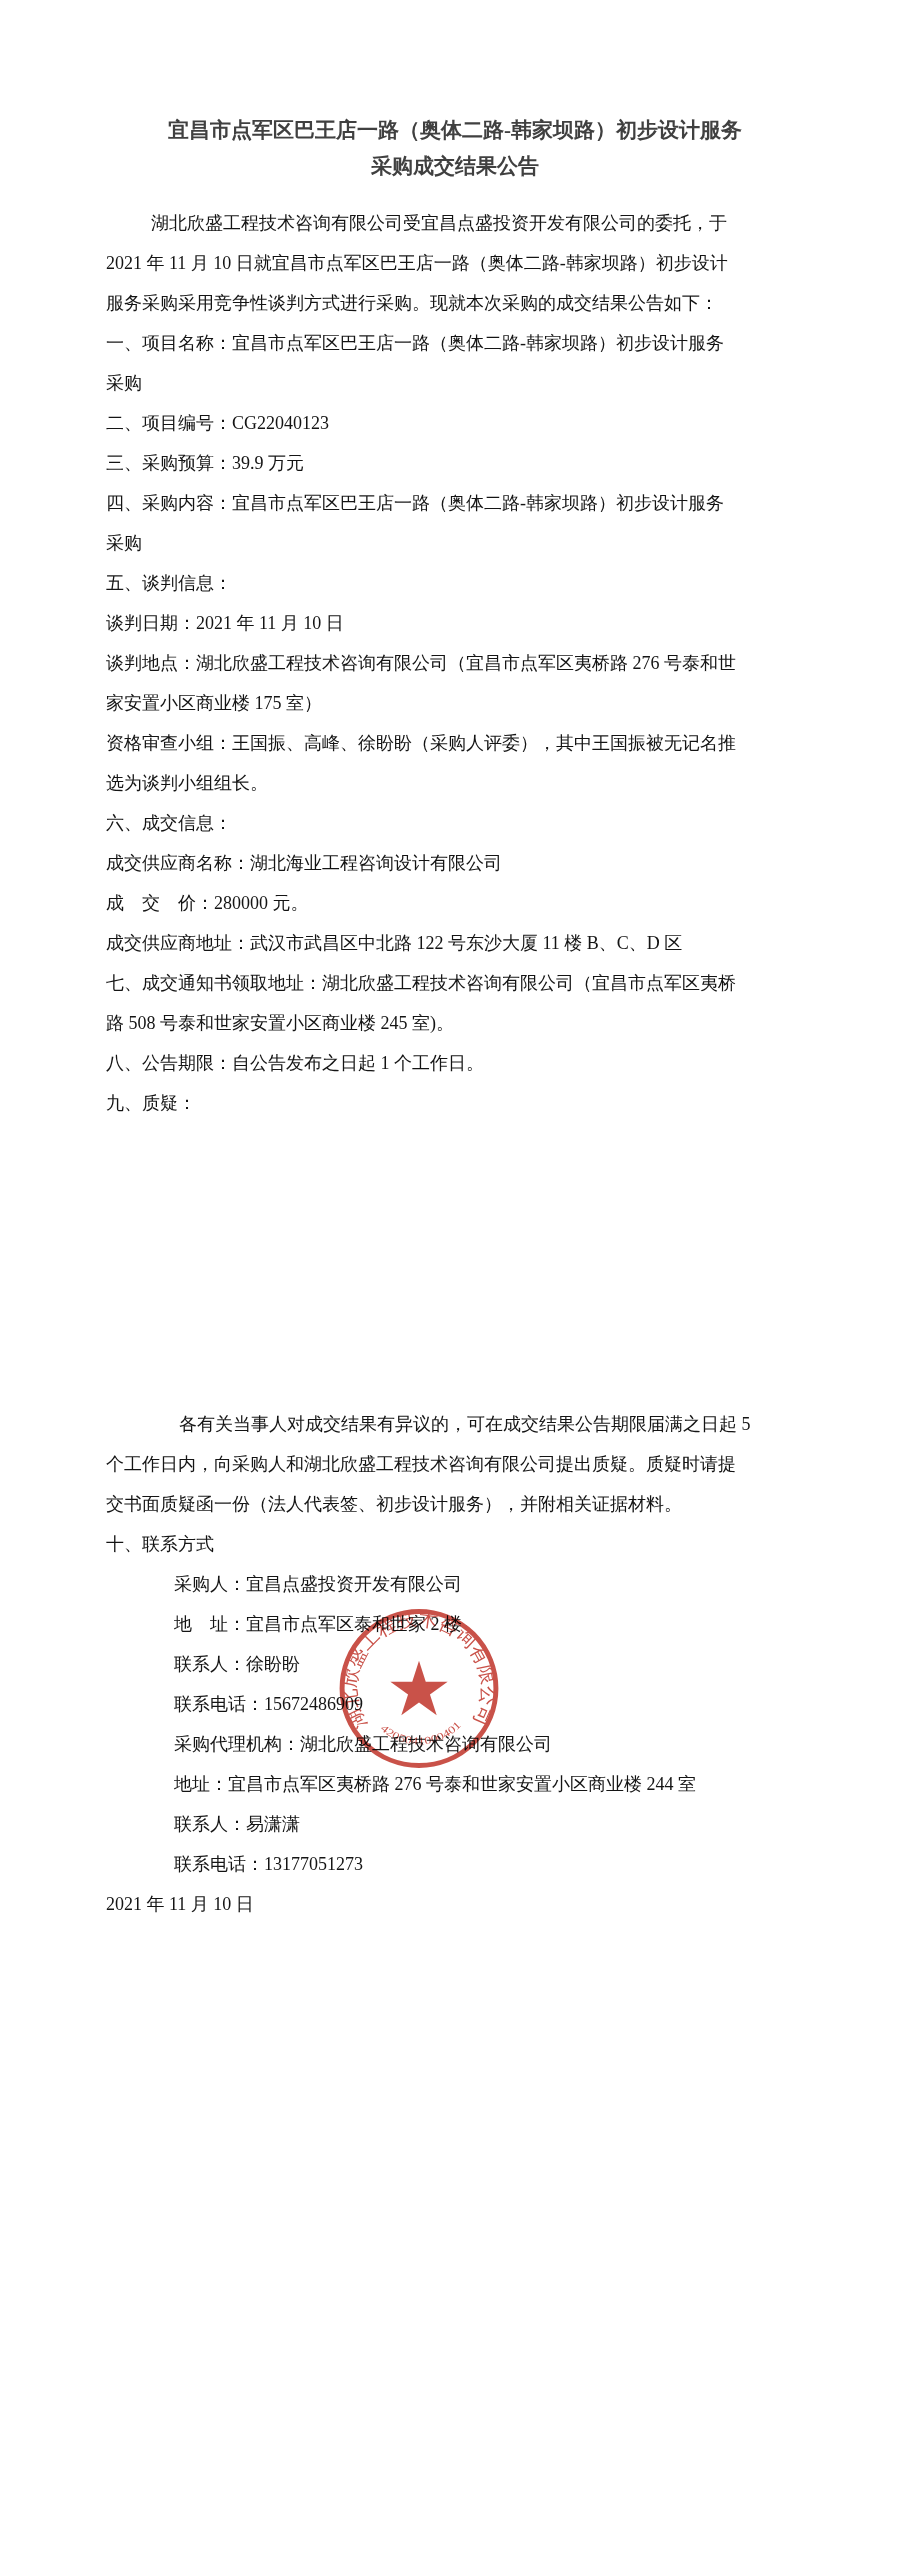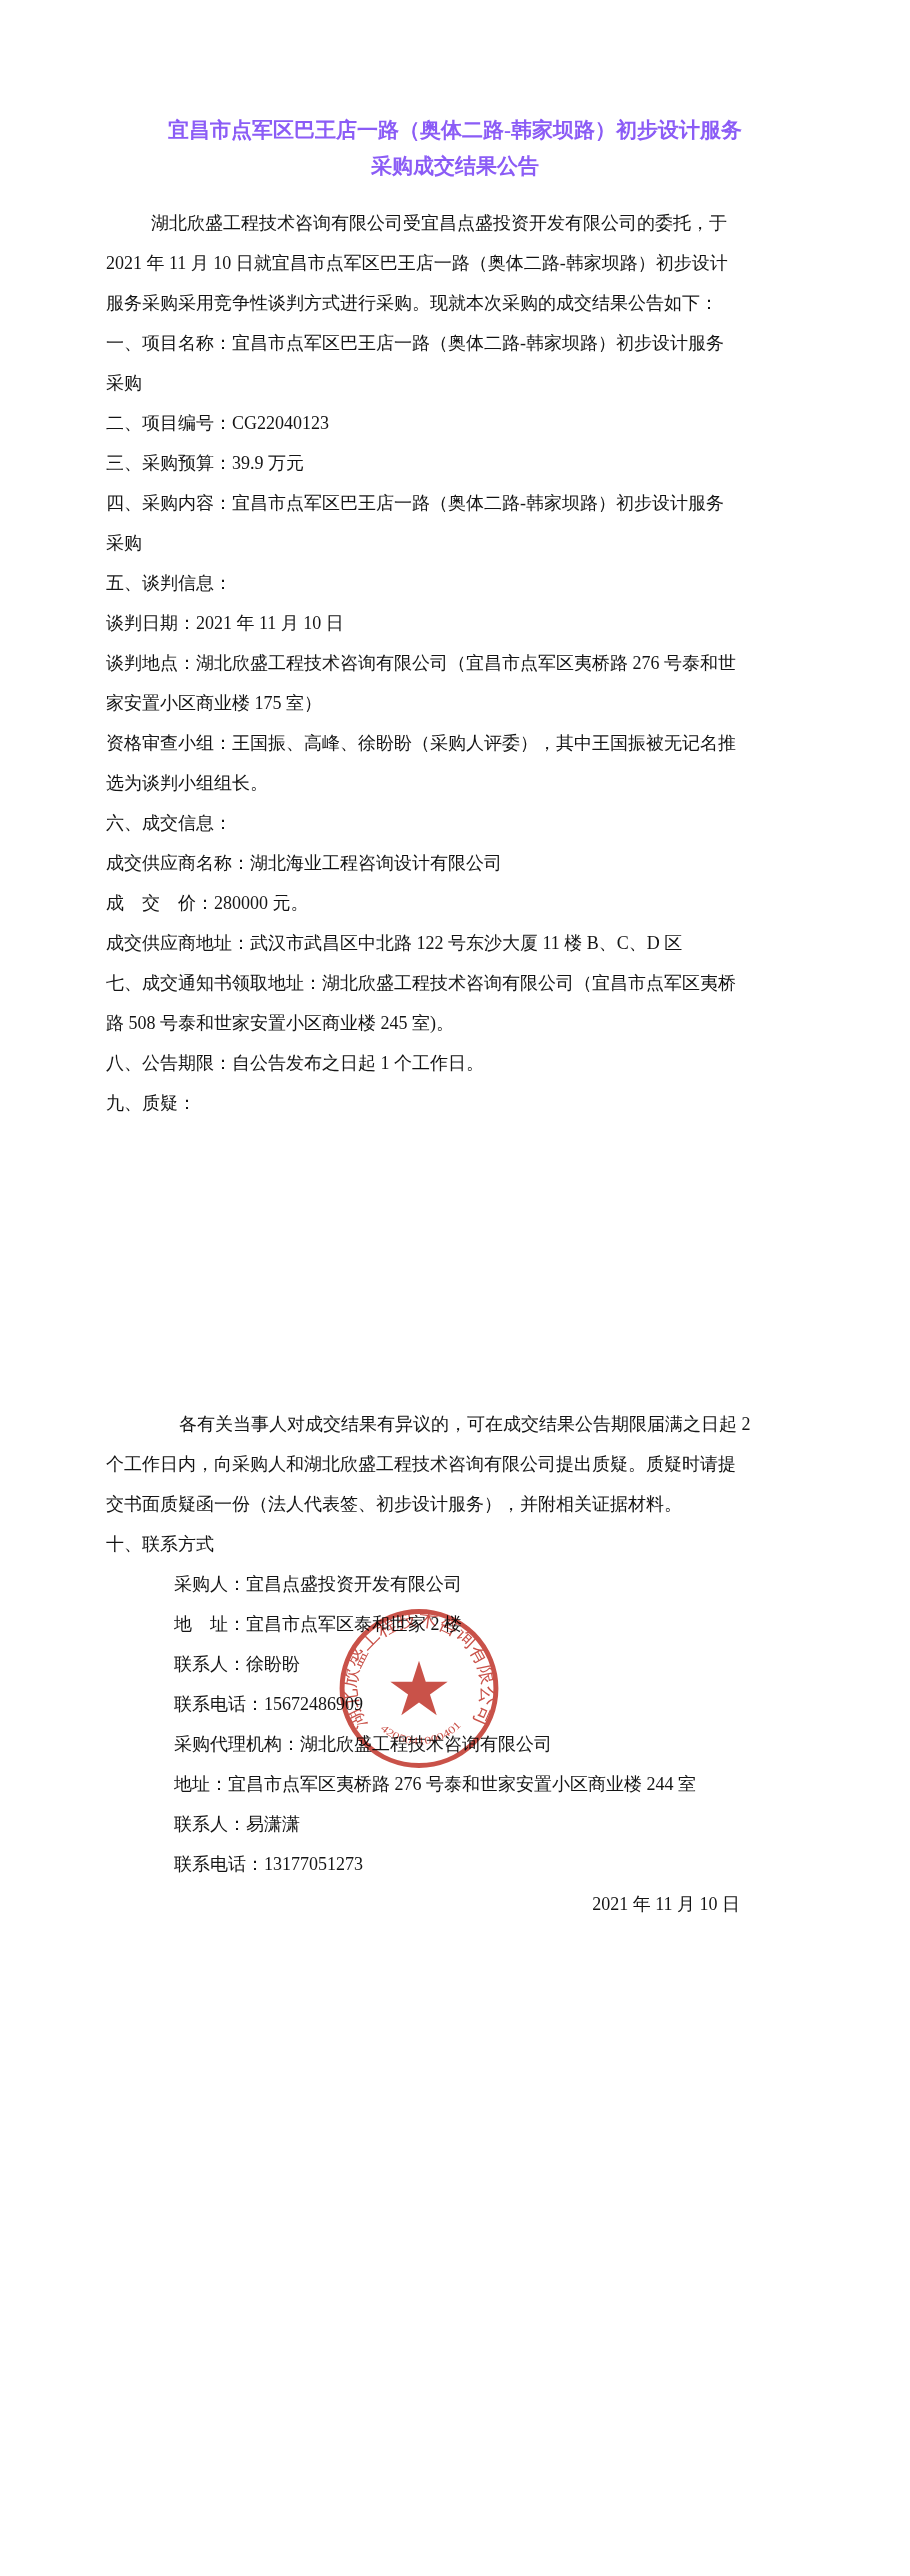--- a/index.html
+++ b/index.html
@@ -8,32 +8,32 @@
     width:910px; height:2576px;
     background:#ffffff;
     font-family:"Liberation Serif","DejaVu Serif",serif;
     color:#141414;
     overflow:hidden;
   }
   .doc-title {
     position:absolute; top:112px; left:0; width:910px;
     text-align:center; font-weight:bold;
     font-size:21px; line-height:36px;
-    color:#8b5cf6;
+    color:#404040;
   }
   .body-text {
     position:absolute; top:203px; left:106px; width:706px;
     font-size:18px;
   }
   .line { height:40px; line-height:40px; white-space:pre; }
   .indent-2 { padding-left:45px; }
   .indent-4 { padding-left:73px; }
   .indent-c { padding-left:68px; }
   .gap { height:281px; }
-  .date-line { text-align:right; padding-right:72px; }
+  .date-line { text-align:left; padding-right:72px; }
   .seal {
     position:absolute; left:336px; top:1604px;
     width:166px; height:169px;
     mix-blend-mode:multiply;
     opacity:0.88;
   }
 </style>
 </head>
 <body>
 
@@ -64,21 +64,21 @@
     <div class="line">成交供应商名称：湖北海业工程咨询设计有限公司</div>
     <div class="line">成　交　价：280000 元。</div>
     <div class="line">成交供应商地址：武汉市武昌区中北路 122 号东沙大厦 11 楼 B、C、D 区</div>
     <div class="line">七、成交通知书领取地址：湖北欣盛工程技术咨询有限公司（宜昌市点军区夷桥</div>
     <div class="line">路 508 号泰和世家安置小区商业楼 245 室)。</div>
     <div class="line">八、公告期限：自公告发布之日起 1 个工作日。</div>
     <div class="line">九、质疑：</div>
 
     <div class="gap"></div>
 
-    <div class="line indent-4">各有关当事人对成交结果有异议的，可在成交结果公告期限届满之日起 2</div>
+    <div class="line indent-4">各有关当事人对成交结果有异议的，可在成交结果公告期限届满之日起 5</div>
     <div class="line">个工作日内，向采购人和湖北欣盛工程技术咨询有限公司提出质疑。质疑时请提</div>
     <div class="line">交书面质疑函一份（法人代表签、初步设计服务），并附相关证据材料。</div>
     <div class="line">十、联系方式</div>
     <div class="line indent-c">采购人：宜昌点盛投资开发有限公司</div>
     <div class="line indent-c">地　址：宜昌市点军区泰和世家 2 楼</div>
     <div class="line indent-c">联系人：徐盼盼</div>
     <div class="line indent-c">联系电话：15672486909</div>
     <div class="line indent-c">采购代理机构：湖北欣盛工程技术咨询有限公司</div>
     <div class="line indent-c">地址：宜昌市点军区夷桥路 276 号泰和世家安置小区商业楼 244 室</div>
     <div class="line indent-c">联系人：易潇潇</div>

